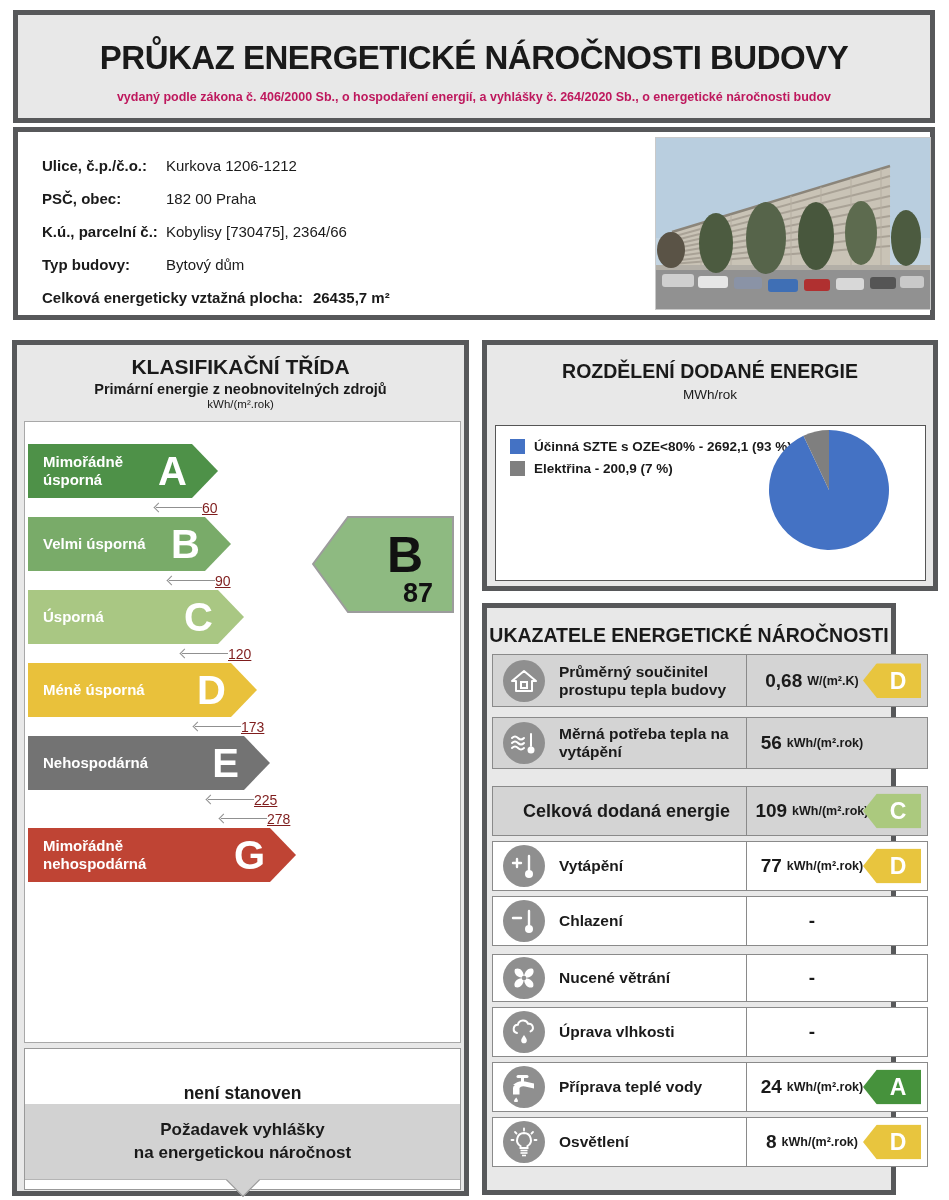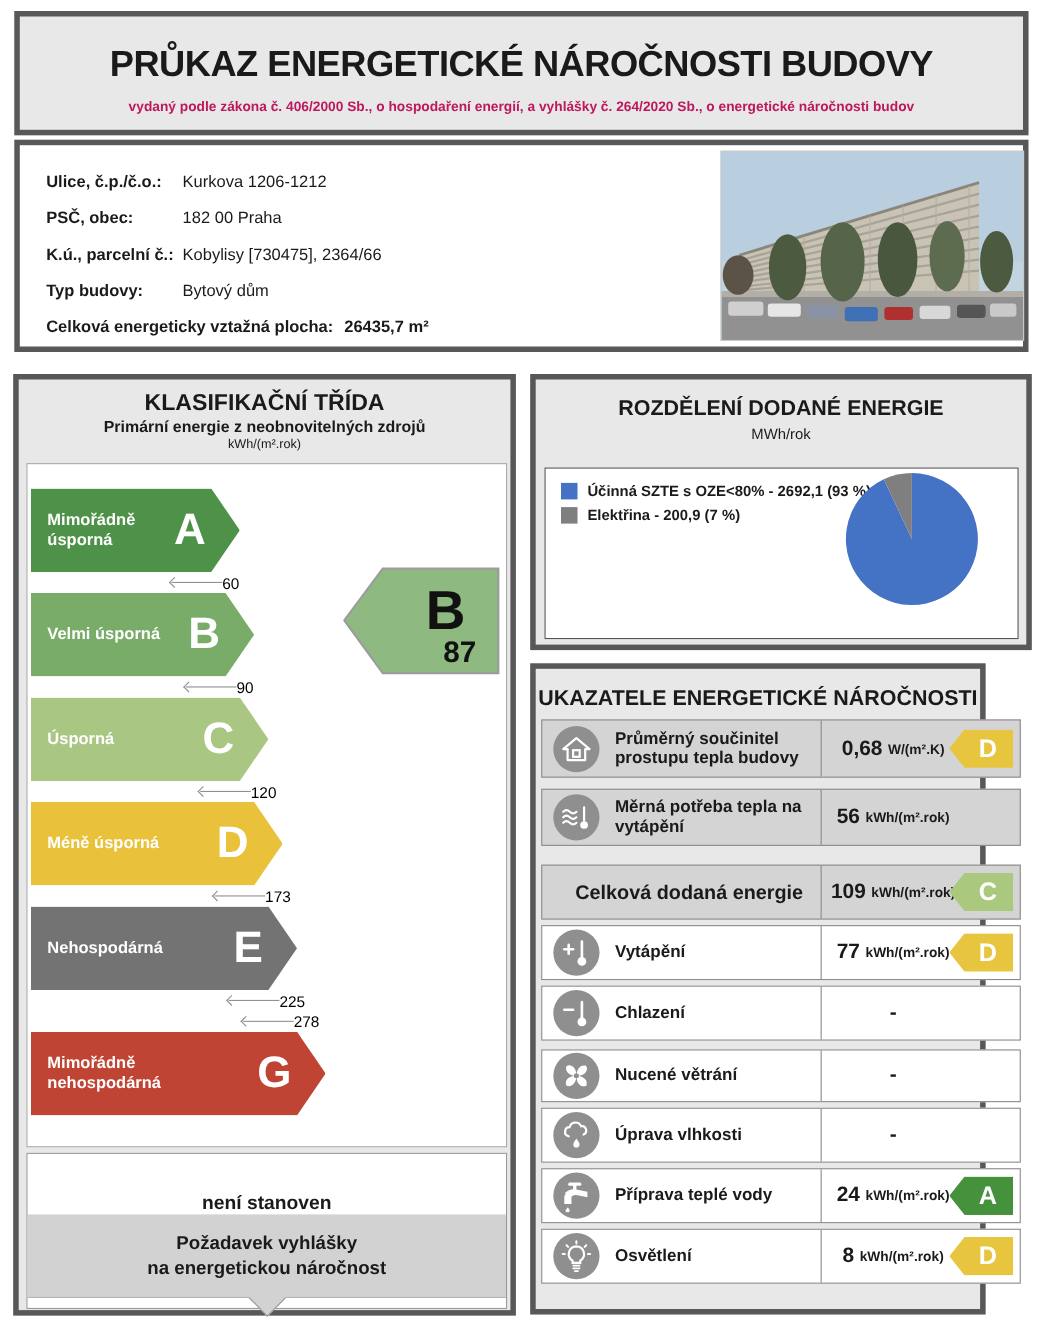--- a/index.html
+++ b/index.html
@@ -20,27 +20,27 @@
   .info-label-wide { font-weight:bold; margin-right:10px; }
   .bold { font-weight:bold; }
   #photo-frame { position:absolute; left:637px; top:5px; width:276px; height:173px; border:1px solid #c9c9c9; background:#bccfdd; }
 
   
   #class-panel { left:12px; top:340px; width:457px; height:856px; text-align:center; }
   #class-title { margin-top:10px; font-size:21px; font-weight:800; }
   #class-sub { margin-top:2px; font-size:14.5px; font-weight:bold; }
   #class-unit { margin-top:1px; font-size:11.5px; }
   #chart-box { position:absolute; left:7px; top:76px; width:437px; height:622px; background:#fff; border:1.5px solid #a8a8a8; padding:22px 0 0 3px; text-align:left; }
-  .band { height:76px; clip-path:polygon(0 0, calc(100% - 26px) 0, 100% 50%, calc(100% - 26px) 100%, 0 100%); position:relative; display:flex; align-items:center; }
+  .band { height:54px; clip-path:polygon(0 0, calc(100% - 26px) 0, 100% 50%, calc(100% - 26px) 100%, 0 100%); position:relative; display:flex; align-items:center; }
   .band-label { color:#fff; font-weight:bold; font-size:15px; line-height:18px; padding-left:15px; max-width:150px; text-align:left; }
   .band-letter { position:absolute; right:31px; top:50%; transform:translateY(-50%); color:#fff; font-weight:bold; font-size:40px; }
   .trow { height:19px; display:flex; align-items:center; justify-content:flex-end; }
   .tline { width:46px; height:0; border-top:1.5px solid #909090; position:relative; }
   .tline::before { content:''; position:absolute; left:-1px; top:-4.2px; width:6px; height:6px; border:solid #909090; border-width:1.5px 0 0 1.5px; transform:rotate(-45deg); }
-  .tnum { font-size:14px; color:#000000; margin-left:0; min-width:24px; }
+  .tnum { font-size:14px; color:#7f1d1d; margin-left:0; min-width:24px;text-decoration:underline; }
   .bw0 .band{width:190px} .bw0 .trow{width:198px}
   .bw1 .band{width:203px} .bw1 .trow{width:211px}
   .bw2 .band{width:216px} .bw2 .trow{width:224px}
   .bw3 .band{width:229px} .bw3 .trow{width:237px}
   .bw4 .band{width:242px} .bw4 .trow{width:250px}
   .bw5 .band{width:255px} .bw5 .trow{width:263px}
   .bw6 .band{width:268px}
   #indicator-arrow { position:absolute; left:287px; top:93px; }
   #req-box { position:absolute; left:7px; top:703px; width:437px; height:142px; background:#fff; border:1.5px solid #999; }
   #req-head { position:relative; height:76px; background:#d2d2d2; border-bottom:1.5px solid #b5b5b5; padding-top:14px; font-size:17px; font-weight:bold; line-height:23px; }

